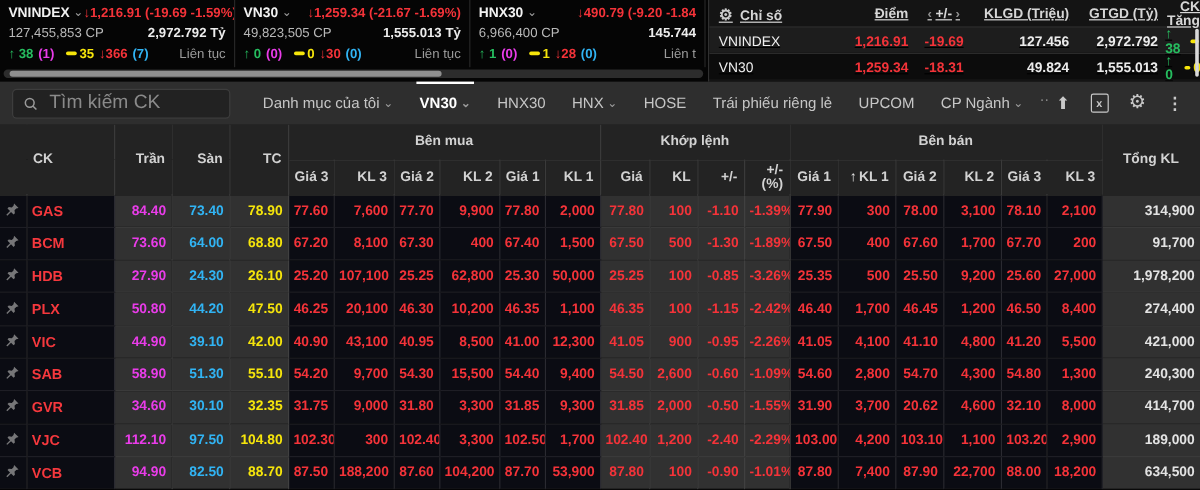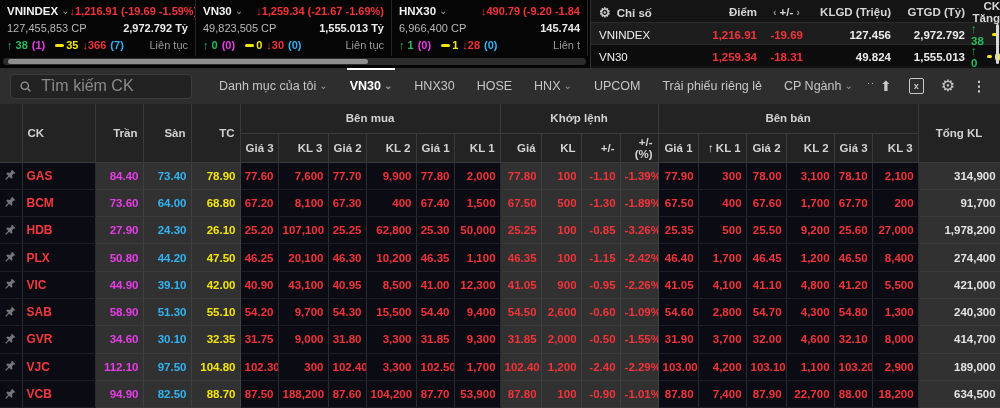--- a/index.html
+++ b/index.html
@@ -20,21 +20,21 @@
   .yel{color:#f6e50b;font-weight:700;} .red{color:#f43339;font-weight:700;}
   .cya{color:#31b4f4;font-weight:700;} .sess{color:#9b9b9b;margin-left:auto;}
   .refbar{display:inline-block;width:9px;height:3px;background:#f6e50b;border-radius:2px;
           margin:0 2px 1px 6px;vertical-align:middle;}
   .hscroll{position:absolute;top:58px;left:3px;width:583px;height:7px;background:#2c2c2c;border-radius:4px;}
   .hscroll .thumb{position:absolute;left:5px;top:1px;width:360px;height:5px;background:#8f8f8f;border-radius:3px;}
   
   .index-panel{position:absolute;top:0;left:590px;width:410px;height:68px;background:#141414;
                border-left:1px solid #303030;box-sizing:border-box;overflow:hidden;}
   .ip-grid{display:grid;grid-template-columns:96px 62px 46px 88px 74px 1fr;align-items:center;
-           padding-left:8px;box-sizing:border-box;}
+           padding-left:8px;box-sizing:border-box;text-decoration:underline;}
   .ip-head{height:22px;color:#d6d6d6;font-size:11.5px;font-weight:700;}
   .ip-head .rt,.ip-row .rt{text-align:right;}
   .ip-row{height:22px;font-size:11.5px;border-top:1px solid #2b2b2b;cursor:pointer;}
   .ip-row.r0{background:#1d1d1d;} .ip-row.r1{background:#0c0c0c;}
   .ip-name{color:#f0f0f0;font-weight:400;}
   .ip-up{display:flex;align-items:center;padding-left:6px;}
   .gear{color:#c9c9c9;font-size:13px;margin-right:6px;}
   .nav{color:#8f8f8f;font-size:11px;padding:0 3px;cursor:pointer;}
   .vscroll{position:absolute;right:1px;top:24px;width:3px;height:40px;background:#d9d9d9;border-radius:2px;}
   
@@ -198,24 +198,24 @@
       <svg width="13" height="13" viewBox="0 0 14 14">
           <circle cx="6" cy="6" r="4.6" fill="none" stroke="#9a9a9a" stroke-width="1.6"></circle>
           <line x1="9.5" y1="9.5" x2="13" y2="13" stroke="#9a9a9a" stroke-width="1.6"></line>
         </svg>
       <input placeholder="Tìm kiếm CK" style="">
     </div>
     <div class="tabs">
       <span class="tab"><span>Danh mục của tôi</span><span class="caret">⌄</span></span>
       <span class="tab active"><span>VN30</span><span class="caret">⌄</span></span>
       <span class="tab"><span>HNX30</span></span>
+      <span class="tab"><span>HNX</span><span class="caret">⌄</span></span>
       <span class="tab"><span>HOSE</span></span>
-      <span class="tab"><span>HNX</span><span class="caret">⌄</span></span>
+      <span class="tab"><span>Trái phiếu riêng lẻ</span></span>
       <span class="tab"><span>UPCOM</span></span>
-      <span class="tab"><span>Trái phiếu riêng lẻ</span></span>
       <span class="tab"><span>CP Ngành</span><span class="caret">⌄</span></span>
     </div>
     <div class="tbicons">
       <span class="dots2">··</span>
       <span class="tbicon">⬆</span>
       <span class="xls">x</span>
       <span class="tbicon" style="font-size:16px;">⚙</span>
       <span class="tbicon" style="font-weight:700;">⋮</span>
     </div>
   </div>
@@ -455,21 +455,21 @@
             <td class="d c-red">31.80</td>
             <td class="d c-red">3,300</td>
             <td class="d c-red">31.85</td>
             <td class="d c-red">9,300</td>
             <td class="g c-red">31.85</td>
             <td class="g c-red">2,000</td>
             <td class="g c-red">-0.50</td>
             <td class="g c-red">-1.55%</td>
             <td class="d c-red">31.90</td>
             <td class="d c-red">3,700</td>
-            <td class="d c-red">32.00</td>
+            <td class="d c-red">20.62</td>
             <td class="d c-red">4,600</td>
             <td class="d c-red">32.10</td>
             <td class="d c-red">8,000</td>
             <td class="g c-tot">414,700</td>
           </tr>
 
           <tr>
             <td class="d pin"><svg viewBox="0 0 16 16">
                 <path fill="#9a9a9a" d="M9.8 0.8 15.2 6.2 12.4 6.9 10.3 9 10.8 12.6 9.2 14.2 6.1 11.1 1.6 15.6 0.4 14.4 4.9 9.9 1.8 6.8 3.4 5.2 7 5.7 9.1 3.6z"></path>
               </svg></td>

